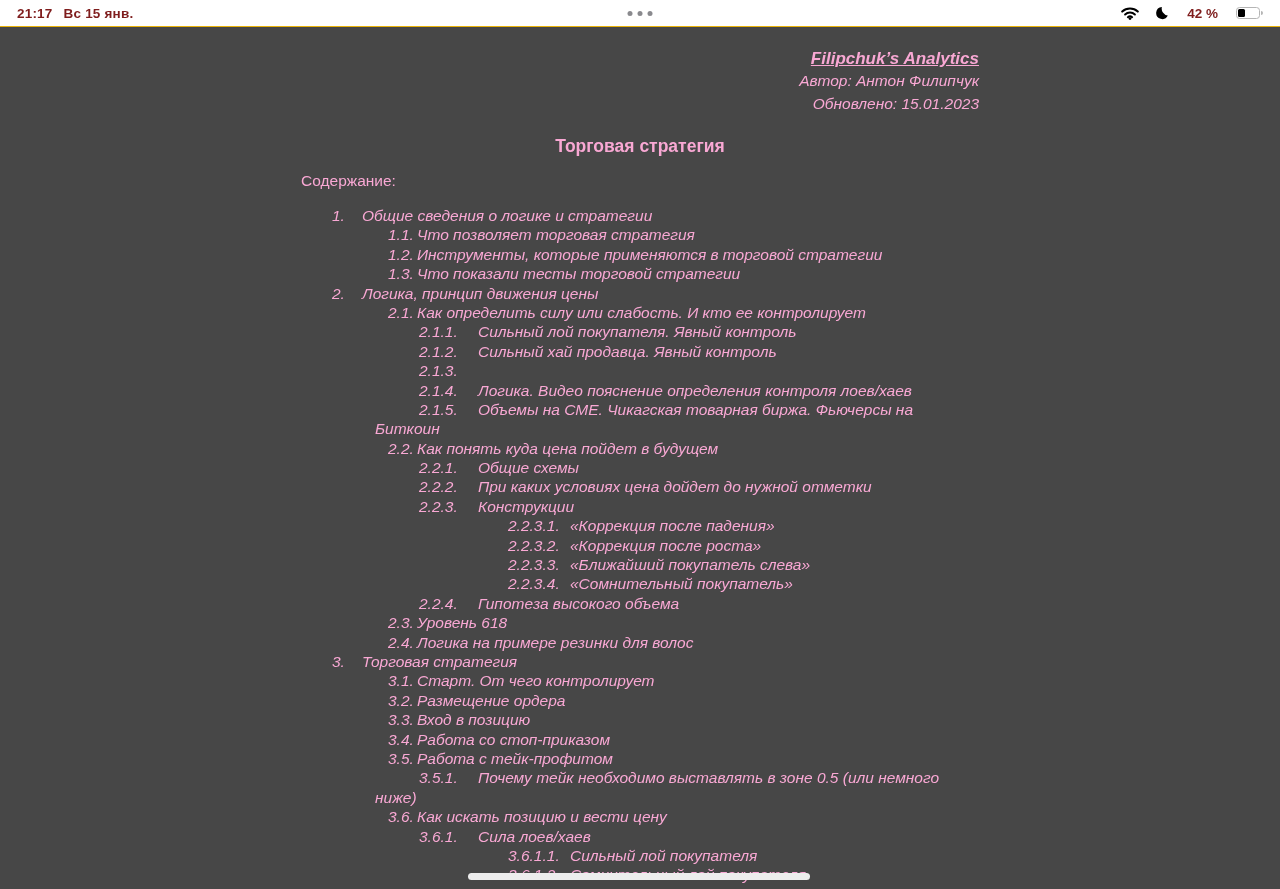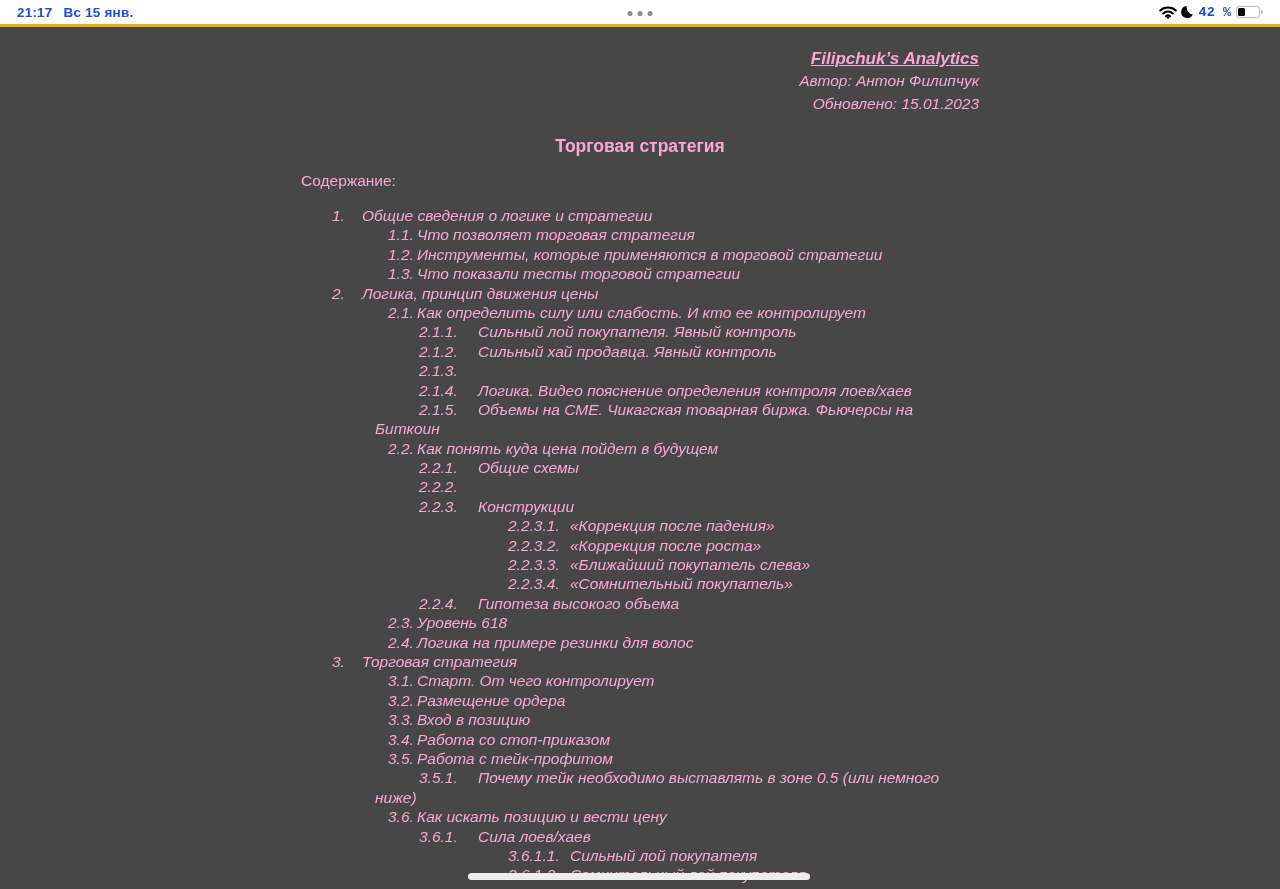--- a/index.html
+++ b/index.html
@@ -5,31 +5,31 @@
   * { margin:0; padding:0; box-sizing:border-box; }
   html,body { background:#222; }
   .screen {
     position:relative; width:1280px; height:889px; overflow:hidden;
     background:#474747;
     font-family:"Liberation Sans", sans-serif;
   }
   
   .status-bar {
     position:absolute; top:0; left:0; right:0; height:27px;
-    background:#ffffff; border-bottom:3px solid #eab308;
+    background:#ffffff; border-bottom:1px solid #eab308;
     display:flex; align-items:center; justify-content:space-between;
-    padding:0 17px; z-index:10; color:#1d4ed8;
+    padding:0 17px; z-index:10; color:#7f1d1d;
   }
   .status-left { display:flex; align-items:center; gap:11px;
     font-size:13.5px; font-weight:600; letter-spacing:.2px; }
   .status-center { position:absolute; left:50%; top:11px; transform:translateX(-50%);
     display:flex; gap:5px; }
   .status-center .dot { width:5px; height:5px; border-radius:50%; background:#8a8a8e; }
-  .status-right { display:flex; align-items:center; gap:4px;
-    font-size:13.5px; font-weight:600;font-family:Liberation Mono, monospace; }
+  .status-right { display:flex; align-items:center; gap:17px;
+    font-size:13.5px; font-weight:600; }
   .battery-wrap { display:flex; align-items:center; margin-left:1px; }
   .battery-body { position:relative; width:24px; height:12px;
     border:1px solid #b5b5b5; border-radius:3.5px; background:#fff; overflow:hidden; }
   .battery-fill { position:absolute; left:1px; top:1px; bottom:1px;
     background:#000; border-radius:1.5px; }
   .battery-cap { width:2px; height:4.5px; background:#b5b5b5;
     border-radius:0 2px 2px 0; margin-left:1px; }
   
   .document { position:absolute; top:28px; left:0; right:0; bottom:0; color:#f9a8d4; }
   .doc-header { position:absolute; top:19px; right:301px; text-align:right; }
@@ -163,20 +163,21 @@
     <span class="txt">Как понять куда цена пойдет в будущем</span>
   </div>
 
   <div class="toc-row lvl-3">
     <span class="num">2.2.1.</span>
     <span class="txt">Общие схемы</span>
   </div>
 
   <div class="toc-row lvl-3">
     <span class="num">2.2.2.</span>
+    <span class="txt">При каких условиях цена дойдет до нужной отметки</span>
   </div>
 
   <div class="toc-row lvl-3">
     <span class="num">2.2.3.</span>
     <span class="txt">Конструкции</span>
   </div>
 
   <div class="toc-row lvl-4">
     <span class="num">2.2.3.1.</span>
     <span class="txt">«Коррекция после падения»</span>

